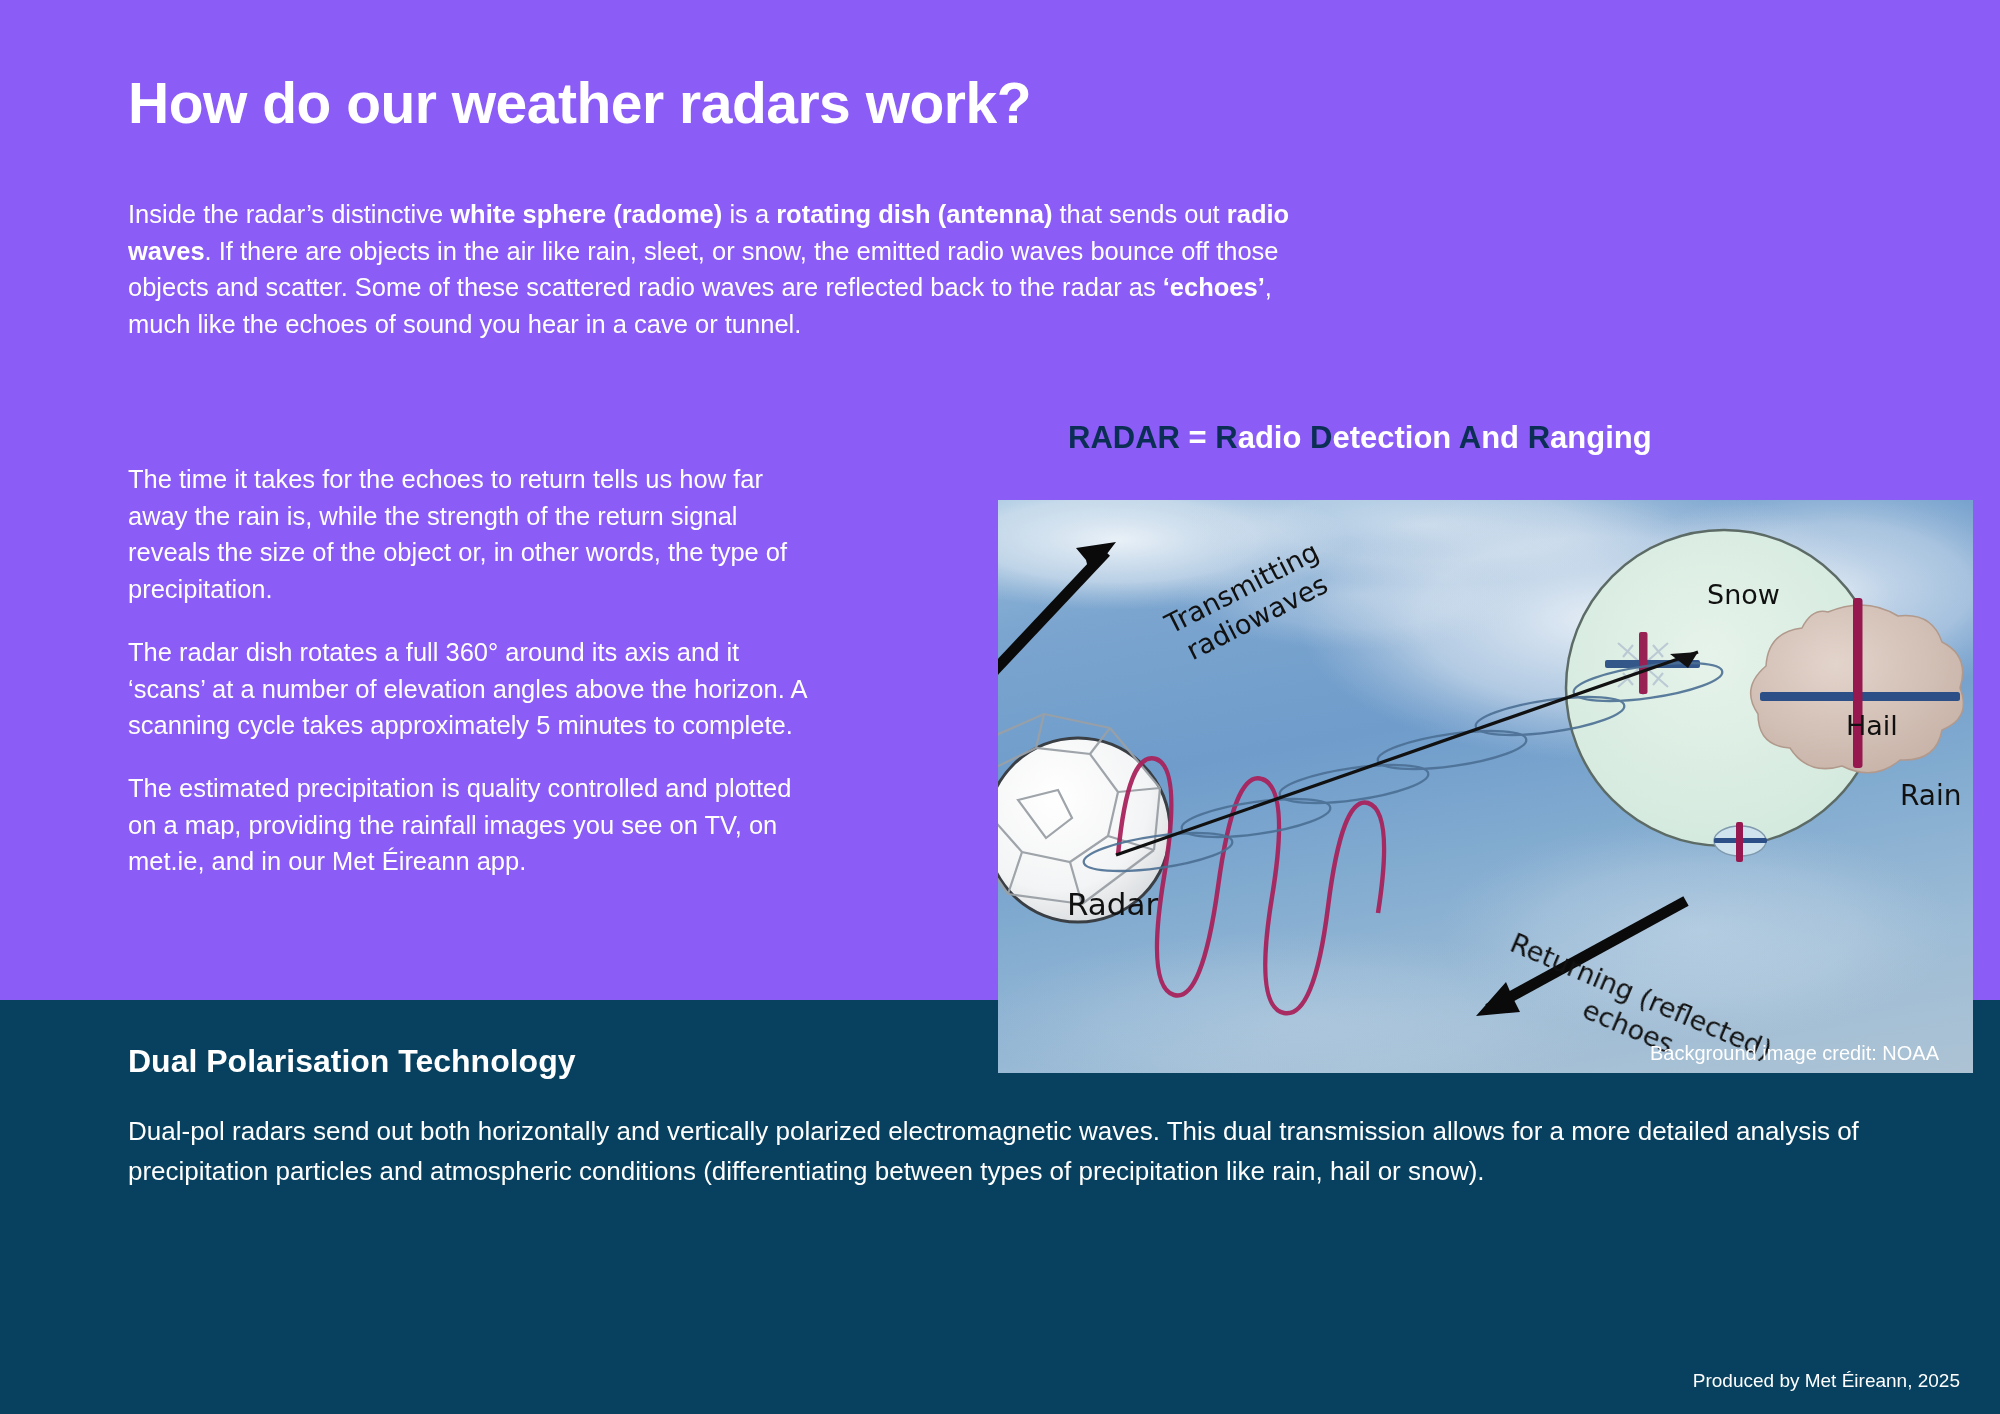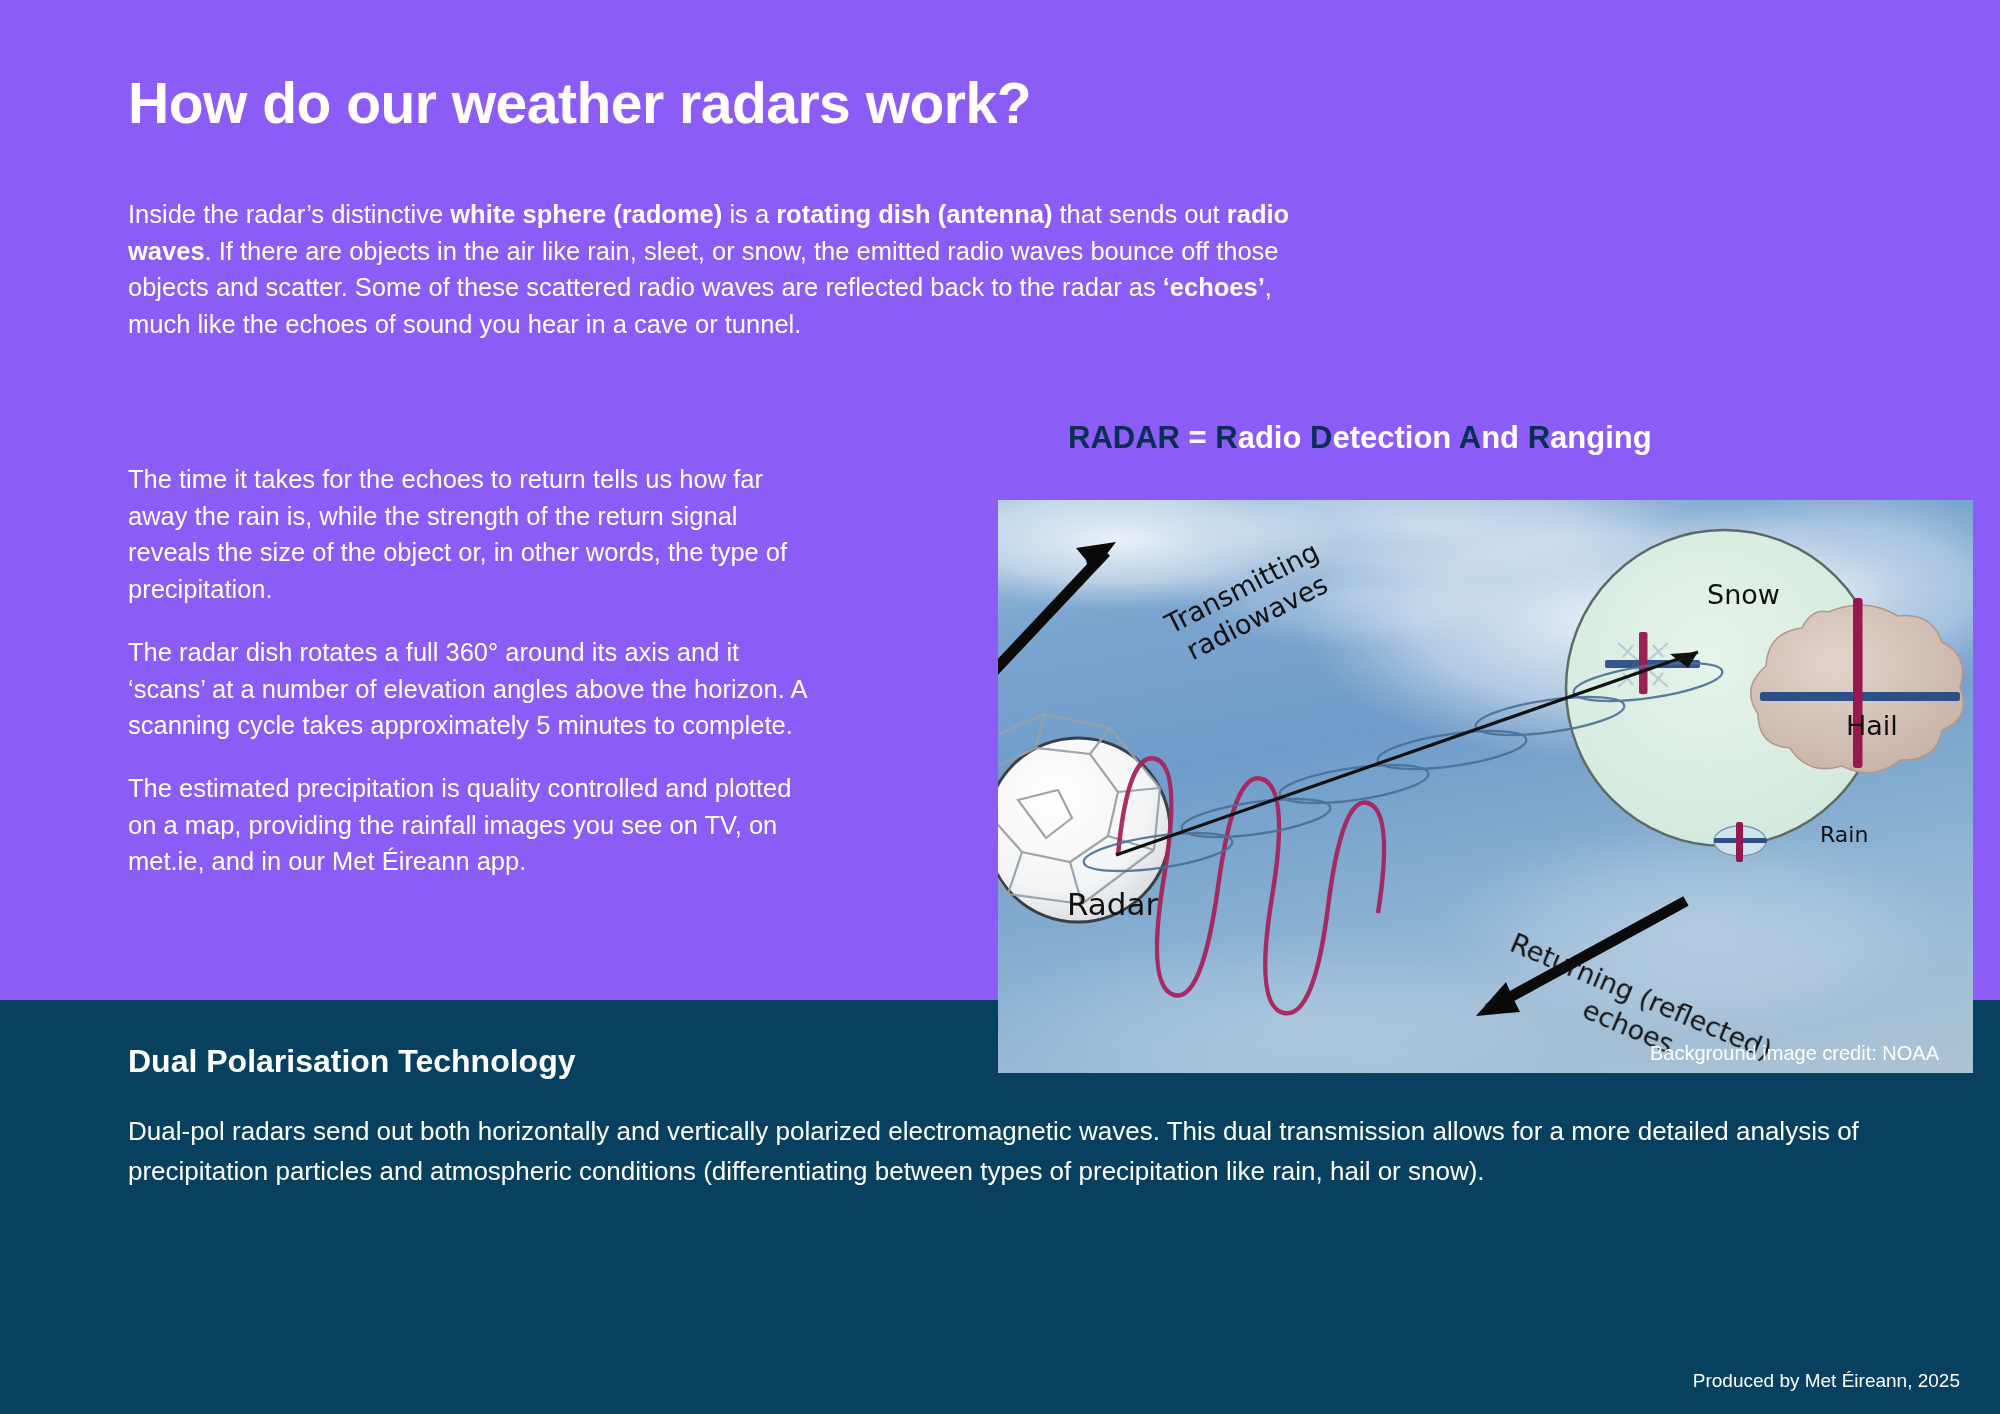--- a/index.html
+++ b/index.html
@@ -106,21 +106,21 @@
   .lbl-returning {
     left: 1518px; top: 927px;
     font-size: 27px; line-height: 1.22;
     transform: rotate(23deg);
     transform-origin: left top;
     text-align: center;
   }
   .lbl-radar { left: 1067px; top: 886px; font-size: 31px; }
   .lbl-snow { left: 1707px; top: 579px; font-size: 27px; }
   .lbl-hail { left: 1846px; top: 710px; font-size: 27px; }
-  .lbl-rain { left: 1820px; top: 779px; font-size: 22px; margin-top: 43px; }
+  .lbl-rain { left: 1900px; top: 779px; font-size: 28px; }
   .credit {
     position: absolute;
     left: 1650px; top: 1042px;
     color: #ffffff;
     font-size: 20px;
     font-family: "Liberation Sans", sans-serif;
     white-space: nowrap;
   }
   
   .dp-title {

